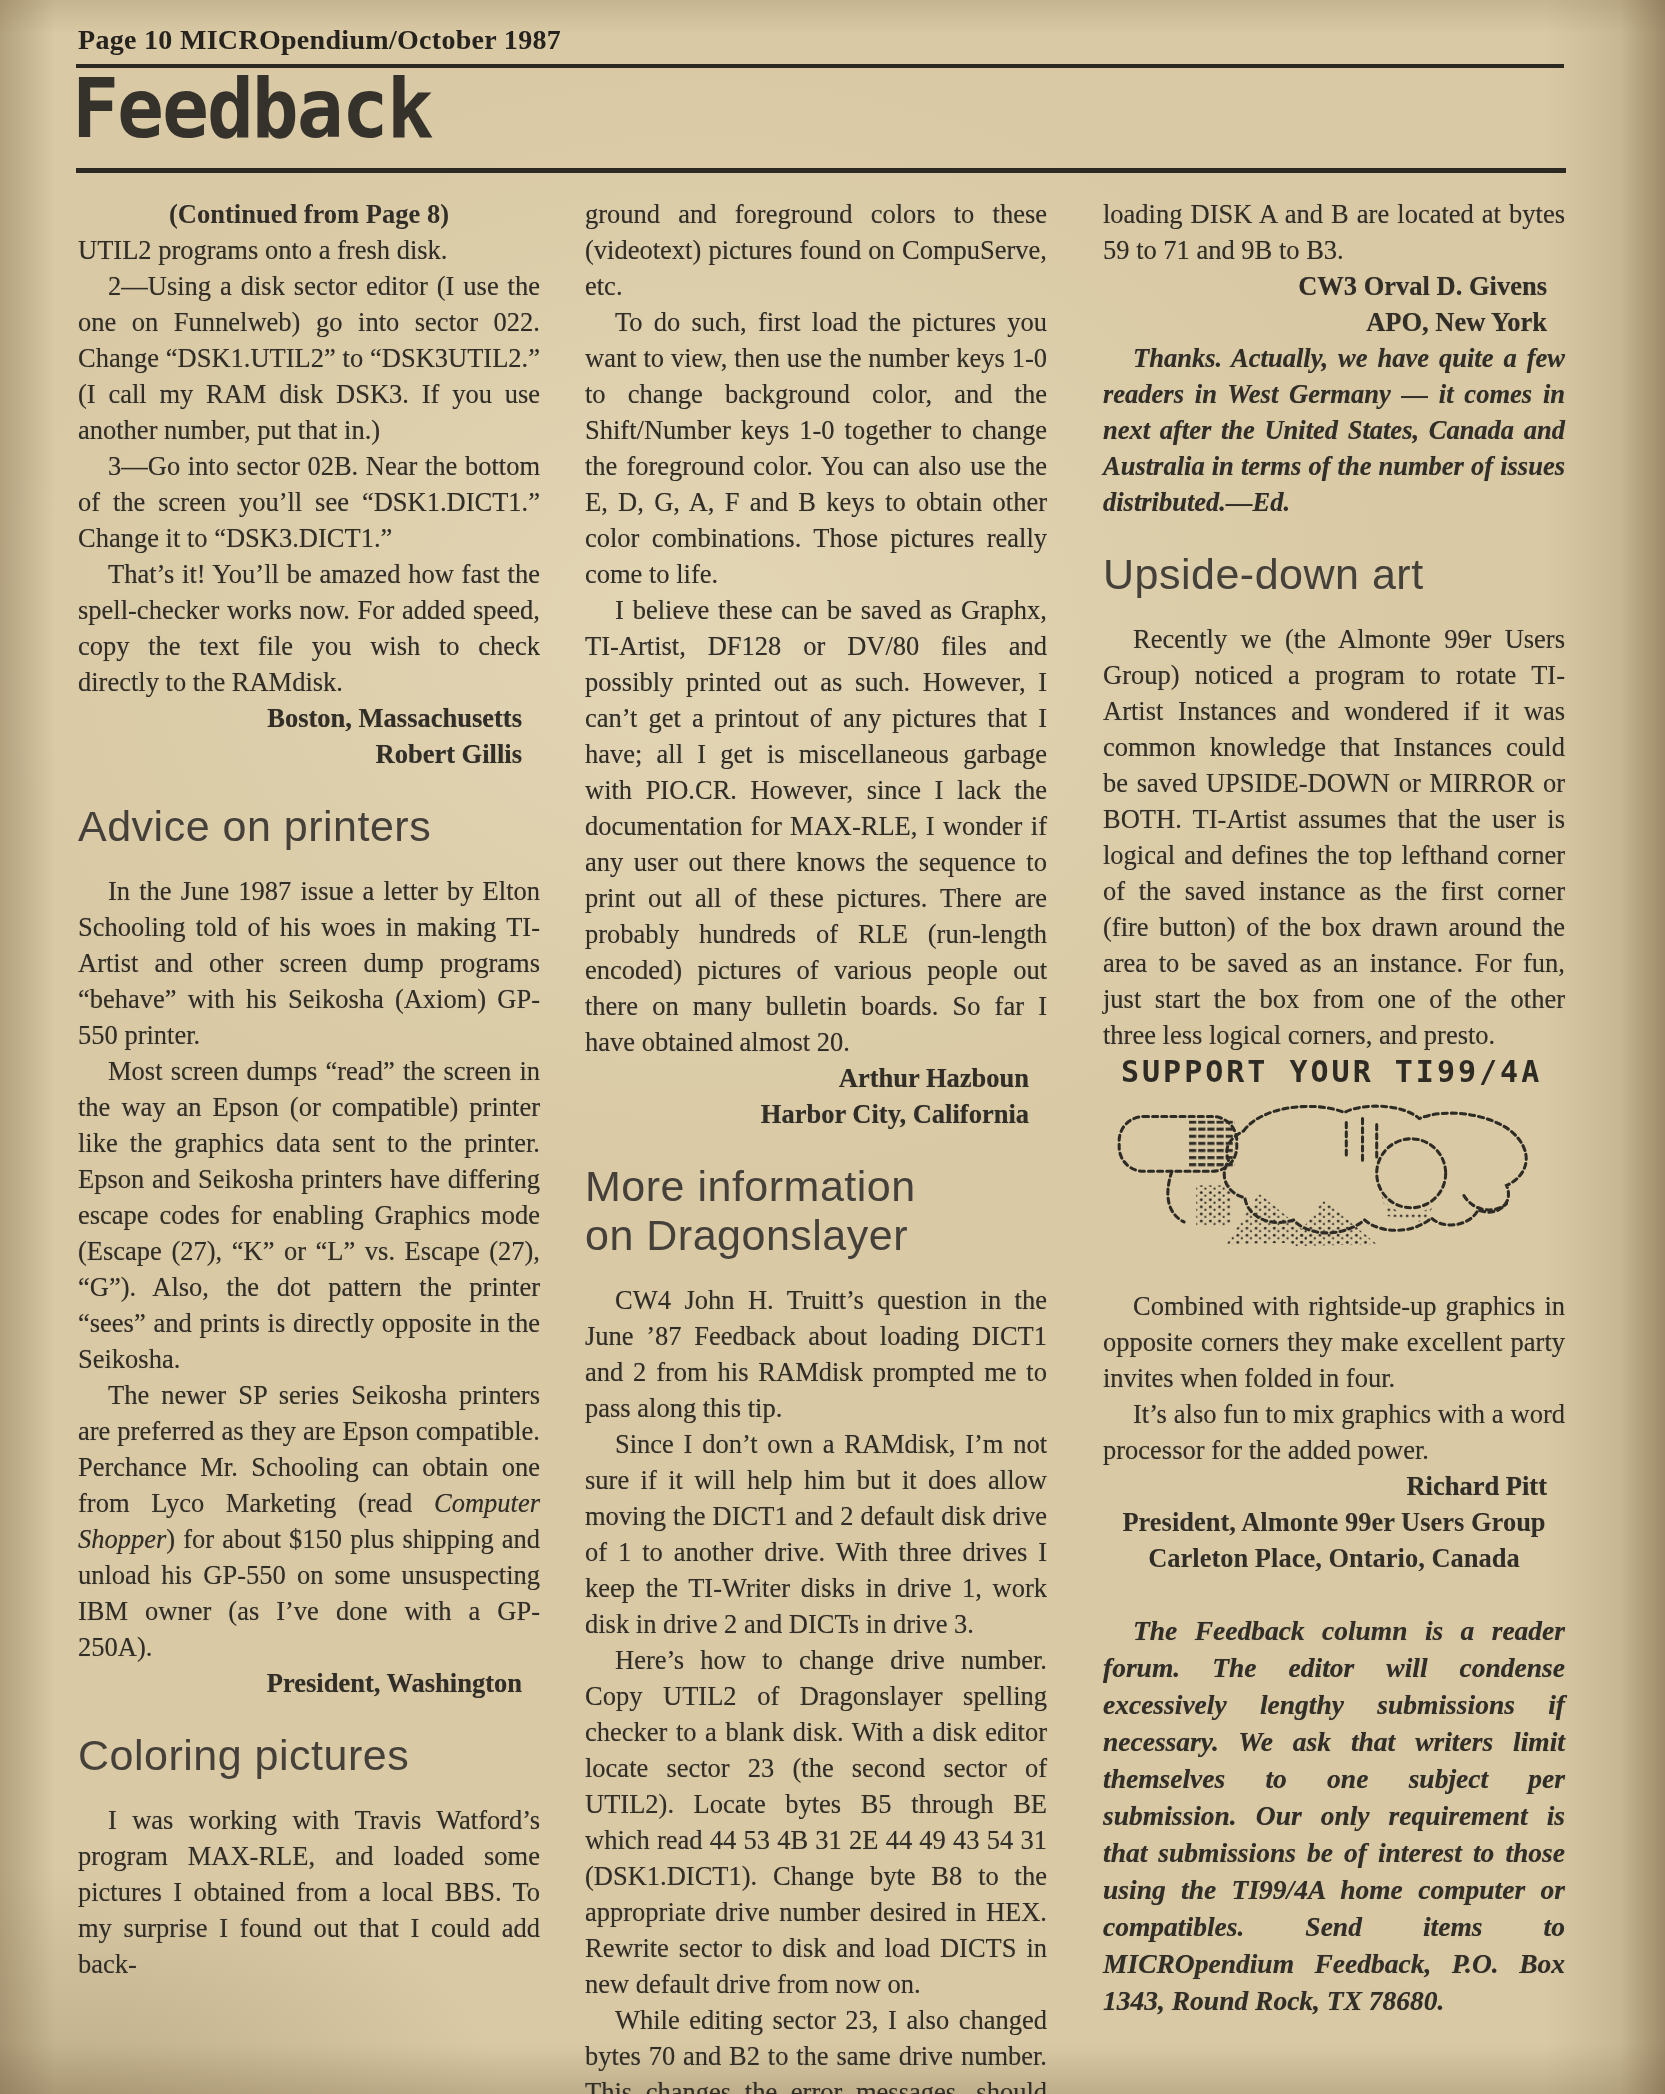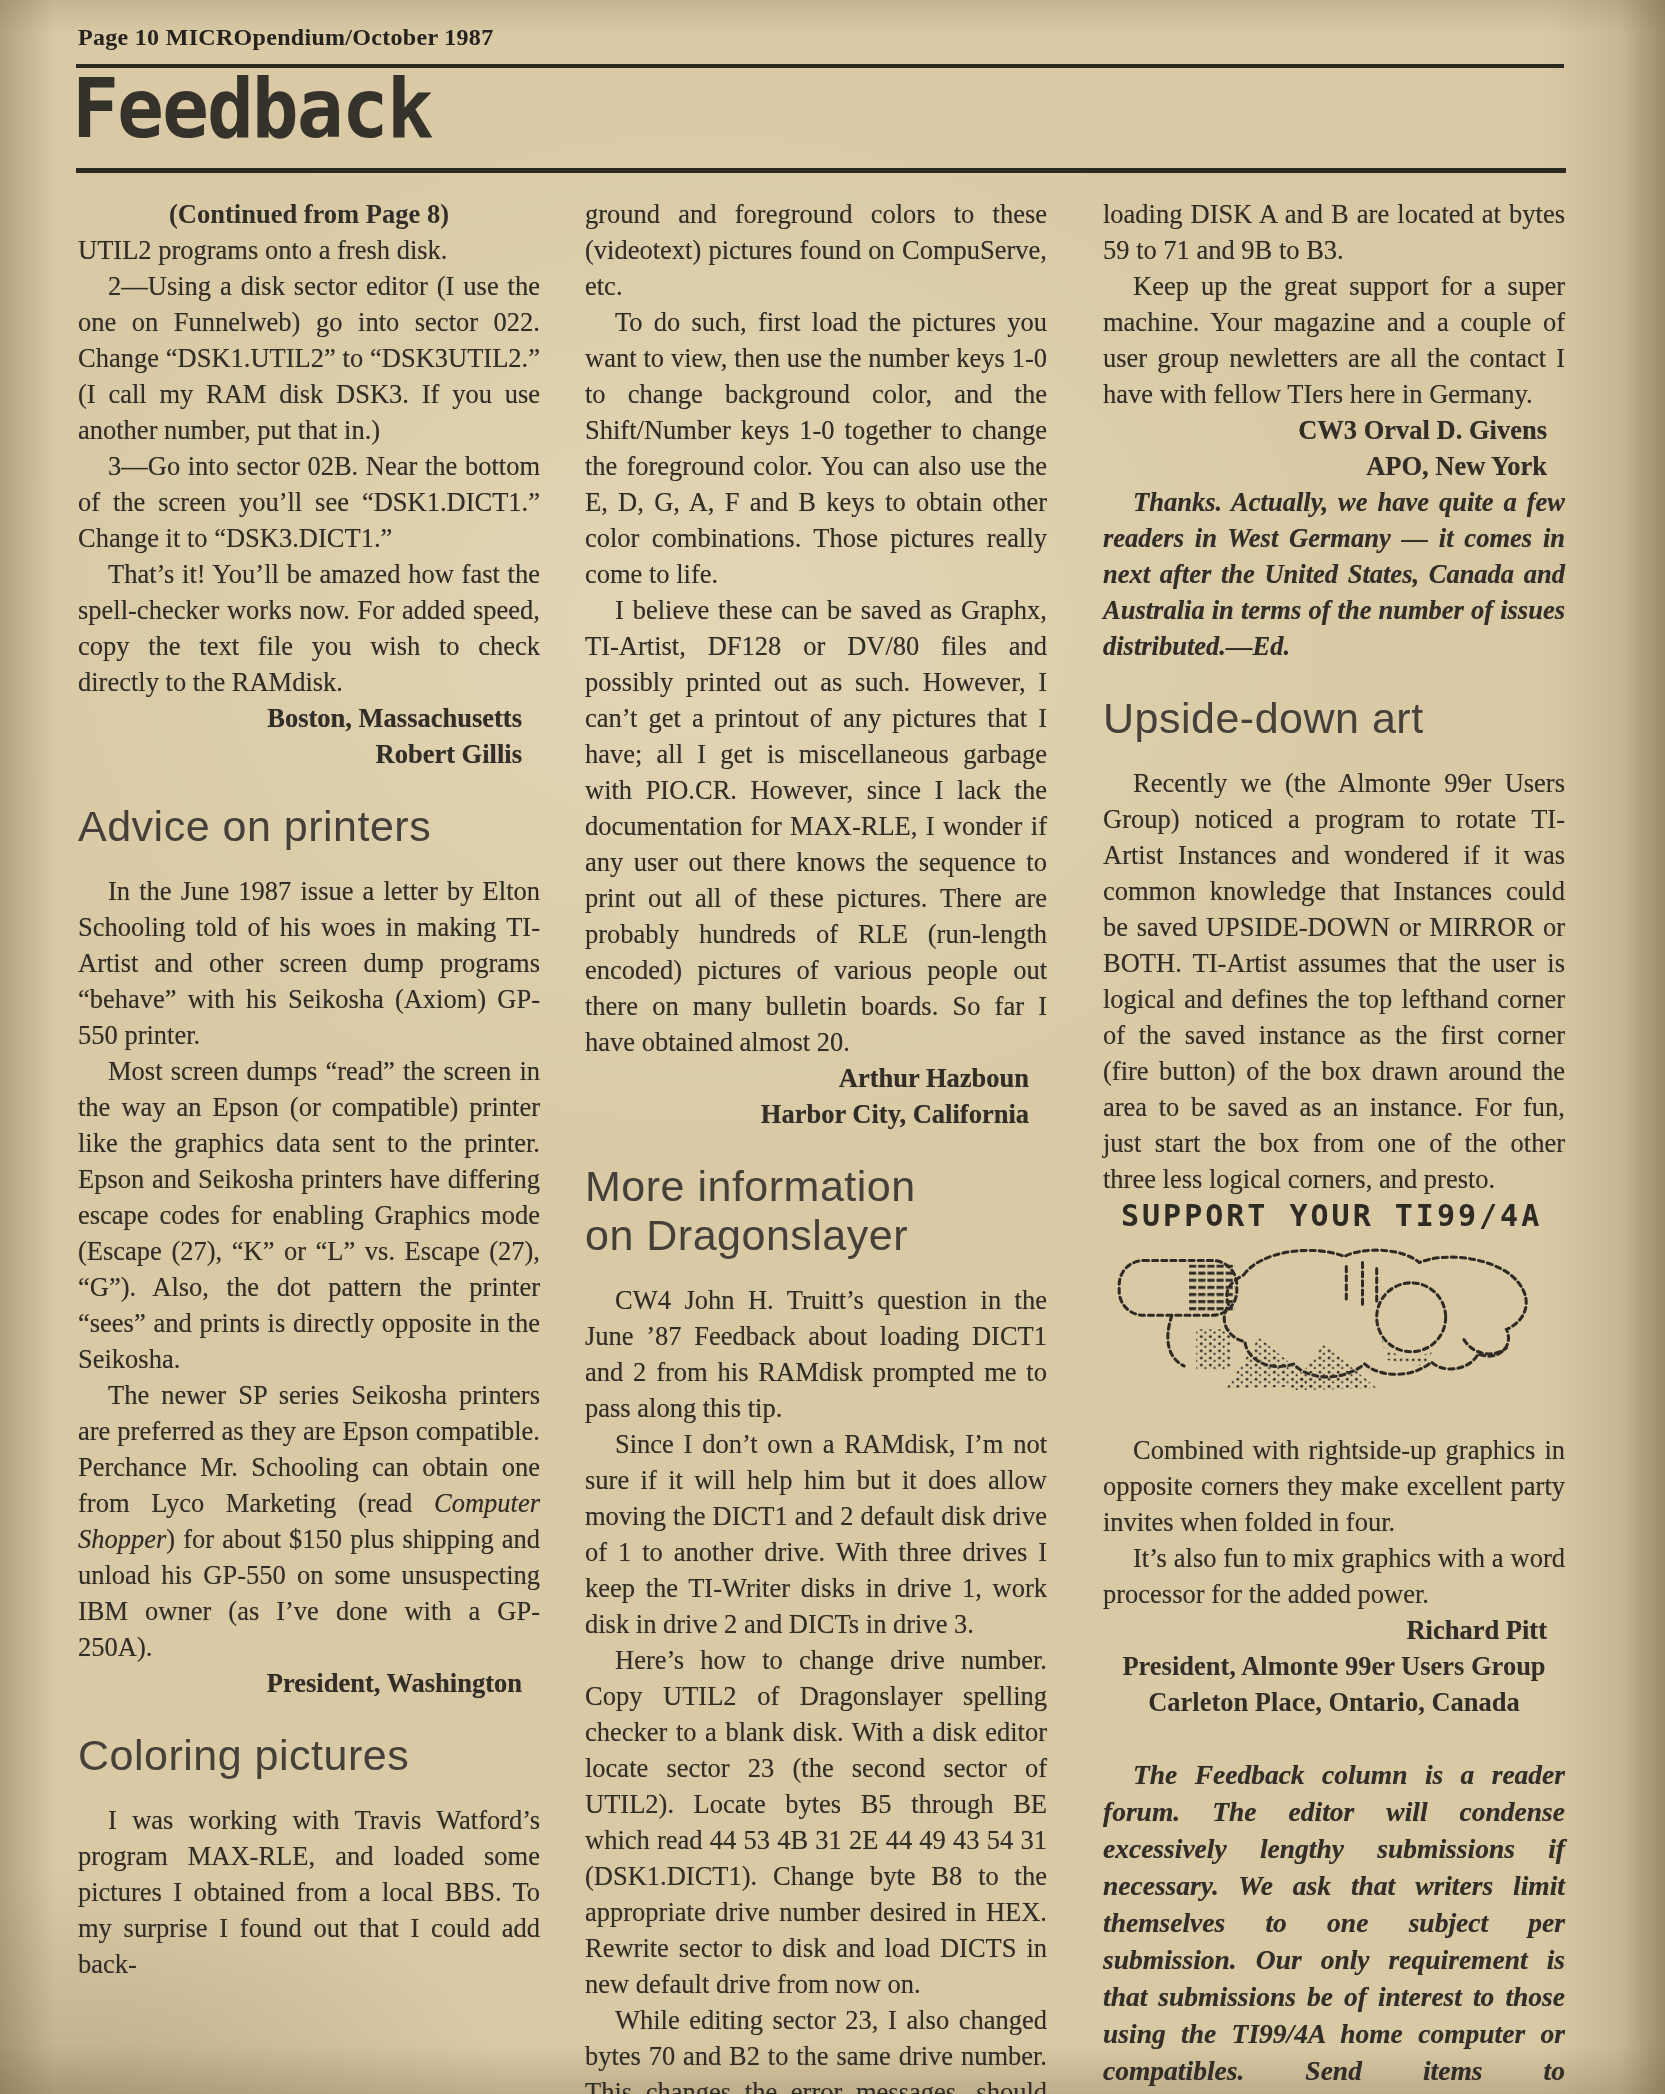--- a/index.html
+++ b/index.html
@@ -12,21 +12,21 @@
       linear-gradient(to right, rgba(97,76,45,0.32), rgba(97,76,45,0) 55px),
       linear-gradient(to top, rgba(97,76,45,0.22), rgba(97,76,45,0) 50px),
       linear-gradient(to bottom, rgba(97,76,45,0.16), rgba(97,76,45,0) 34px),
       radial-gradient(ellipse 620px 320px at 4% 100%, rgba(97,76,45,0.22), transparent 70%),
       radial-gradient(ellipse 1000px 800px at 42% 30%, rgba(255,249,228,0.28), transparent 72%);
     color:#312d27;
     font-family:"Liberation Serif", serif;
   }
   .pg-header{
     position:absolute;left:78px;top:24px;
-    font-size:24px;font-weight:bold;color:#26231e;letter-spacing:0.3px;
+    font-size:28px;font-weight:bold;color:#26231e;letter-spacing:0.3px;
   }
   .rule{position:absolute;background:#2c2822;}
   .rule-top{left:76px;top:64px;width:1488px;height:4px;}
   .rule-masthead{left:76px;top:168px;width:1490px;height:5px;}
   .masthead{
     position:absolute;left:72px;top:68px;
     font-family:"DejaVu Sans Mono", monospace;
     font-weight:bold;font-size:78px;line-height:1;
     color:#35322c;letter-spacing:-2px;transform:scaleY(1.04);transform-origin:top left;
   }
@@ -90,21 +90,20 @@
     <p class="sig">Harbor City, California</p>
     <h2 class="headline"><span>More information</span><br><span>on Dragonslayer</span></h2>
     <p class="body">CW4 John H. Truitt’s question in the June ’87 Feedback about loading DICT1 and 2 from his RAMdisk prompted me to pass along this tip.</p>
     <p class="body">Since I don’t own a RAMdisk, I’m not sure if it will help him but it does allow moving the DICT1 and 2 default disk drive of 1 to another drive. With three drives I keep the TI-Writer disks in drive 1, work disk in drive 2 and DICTs in drive 3.</p>
     <p class="body">Here’s how to change drive number. Copy UTIL2 of Dragonslayer spelling checker to a blank disk. With a disk editor locate sector 23 (the second sector of UTIL2). Locate bytes B5 through BE which read 44 53 4B 31 2E 44 49 43 54 31 (DSK1.DICT1). Change byte B8 to the appropriate drive number desired in HEX. Rewrite sector to disk and load DICTS in new default drive from now on.</p>
     <p class="body">While editing sector 23, I also changed bytes 70 and B2 to the same drive number. This changes the error messages, should you forget to load the DICTs, to read correctly. The two error messages for</p>
   </div>
 
   <div class="col col3">
     <p class="body noindent">loading DISK A and B are located at bytes 59 to 71 and 9B to B3.</p>
-    <p class="body">Keep up the great support for a super machine. Your magazine and a couple of user group newletters are all the contact I have with fellow TIers here in Germany.</p>
     <p class="sig">CW3 Orval D. Givens</p>
     <p class="sig">APO, New York</p>
     <p class="body note">Thanks. Actually, we have quite a few readers in West Germany — it comes in next after the United States, Canada and Australia in terms of the number of issues distributed.—Ed.</p>
     <h2 class="headline">Upside-down art</h2>
     <p class="body">Recently we (the Almonte 99er Users Group) noticed a program to rotate TI-Artist Instances and wondered if it was common knowledge that Instances could be saved UPSIDE-DOWN or MIRROR or BOTH. TI-Artist assumes that the user is logical and defines the top lefthand corner of the saved instance as the first corner (fire button) of the box drawn around the area to be saved as an instance. For fun, just start the box from one of the other three less logical corners, and presto.</p>
 
     <div class="art-block">
       <div class="art-caption">SUPPORT YOUR TI99/4A</div>
       <svg class="art-svg" viewBox="0 0 430 175" aria-hidden="true">
         <defs>

